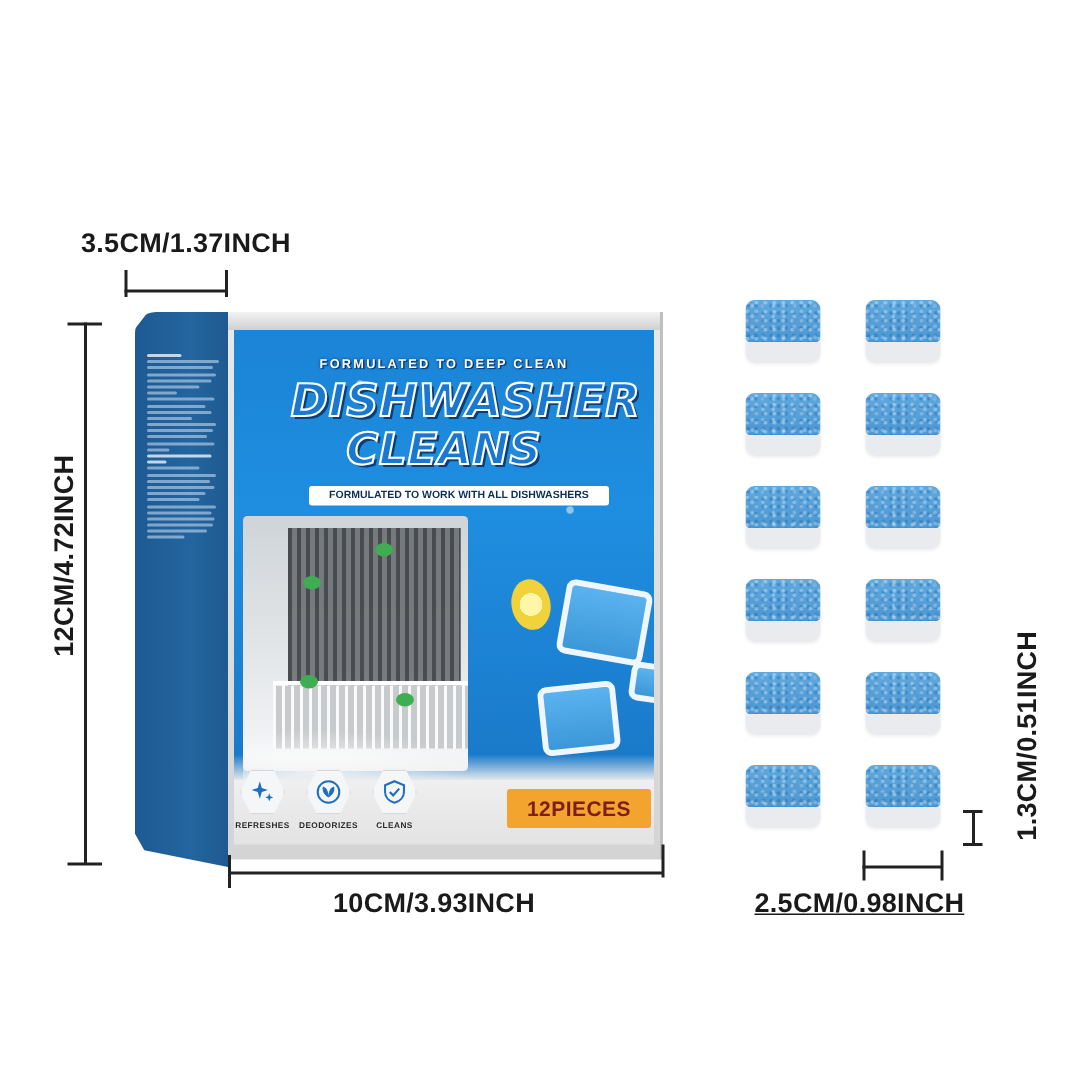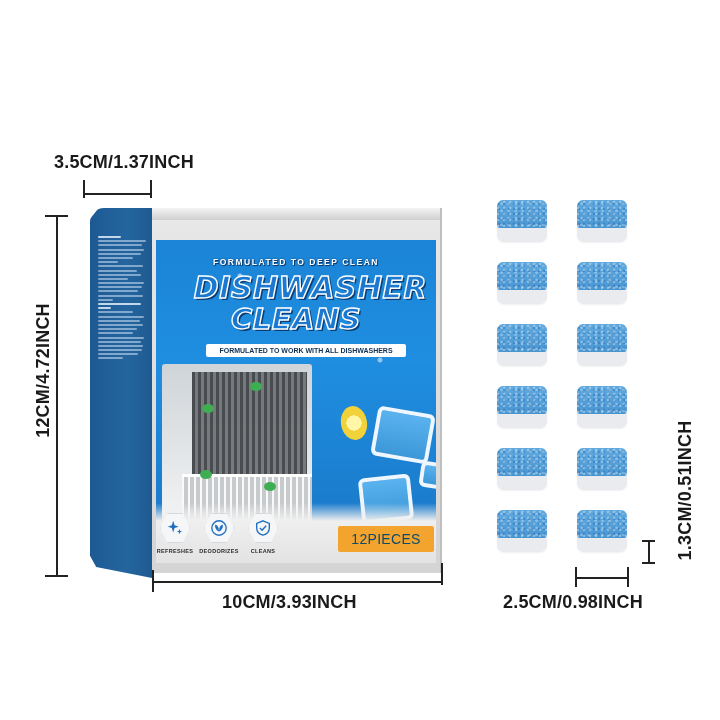--- a/index.html
+++ b/index.html
@@ -30,21 +30,20 @@
       border-right: 2px solid #bfbfbf;
     }
     .front-top-rim { position: absolute; left: 0; top: 0; right: 0; height: 12px; background: linear-gradient(180deg, #f3f3f3, #cfcfcf); }
     .front-art {
       position: absolute; left: 4px; top: 12px; right: 4px; height: 300px;
       background:
         radial-gradient(circle at 30% 12%, rgba(255,255,255,0.55) 0 2px, transparent 3px),
         radial-gradient(circle at 80% 40%, rgba(255,255,255,0.5) 0 2px, transparent 3px),
         linear-gradient(180deg, #1b84d6 0%, #1f8ee0 40%, #1a78c8 100%);
       overflow: hidden;
-      margin-top: 20px;
     }
     .tagline-top {
       position: absolute; left: 0; right: 0; top: 17px; text-align: center;
       font-size: 8.5px; font-weight: bold; letter-spacing: 1.5px; color: #ffffff;
       text-shadow: 0 0 2px #0b3e75, 1px 1px 0 #0b3e75;
     }
     .title-1, .title-2 {
       position: absolute; left: 0; right: 0; text-align: center;
       font-weight: 900; font-style: italic; color: #1b78d0;
       -webkit-text-stroke: 1.4px #ffffff;
@@ -99,21 +98,21 @@
       display: flex; align-items: center; justify-content: center;
     }
     .badge svg { width: 18px; height: 18px; }
     .badge-label {
       position: absolute; top: 340px; font-size: 5.5px; font-weight: bold; color: #2a2a2a; letter-spacing: 0.3px;
       text-align: center; width: 44px;
     }
     .pieces {
       position: absolute; left: 186px; top: 318px; width: 96px; height: 26px;
       background: #f2a42e; border-radius: 2px;
-      font-size: 14px; font-weight: normal; color: #0c4a6e; text-align: center; line-height: 26px;
+      font-size: 14px; font-weight: bold; color: #7f1d1d; text-align: center; line-height: 26px;
       letter-spacing: 0.3px;
     }
 
     
     .tablet {
       position: absolute; width: 50px; height: 42px; border-radius: 7px;
       background: linear-gradient(180deg, #ffffff 0%, #eef0f2 100%);
       box-shadow: 0 1px 2px rgba(0,0,0,0.06);
     }
     .tablet .top {
@@ -287,13 +286,13 @@
 </div>
 
 <div class="line" style="left:648px; top:540px; width:1.5px; height:23px;"></div>
 <div class="line" style="left:642px; top:540px; width:13px; height:1.5px;"></div>
 <div class="line" style="left:642px; top:562px; width:13px; height:1.5px;"></div>
 <div class="dim-label" style="left:610px; top:480px; width:150px; text-align:center; transform:rotate(-90deg); transform-origin:center;">1.3CM/0.51INCH</div>
 
 <div class="line" style="left:575px; top:577px; width:53px; height:1.5px;"></div>
 <div class="line" style="left:575px; top:567px; width:1.5px; height:20px;"></div>
 <div class="line" style="left:627px; top:567px; width:1.5px; height:20px;"></div>
-<div class="dim-label" style="left:503px; top:592px;">2.5CM/0.98INCH</div>
+<div class="dim-label" style="left:503px; top:592px;text-decoration:underline;">2.5CM/0.98INCH</div>
 
 </body></html>

